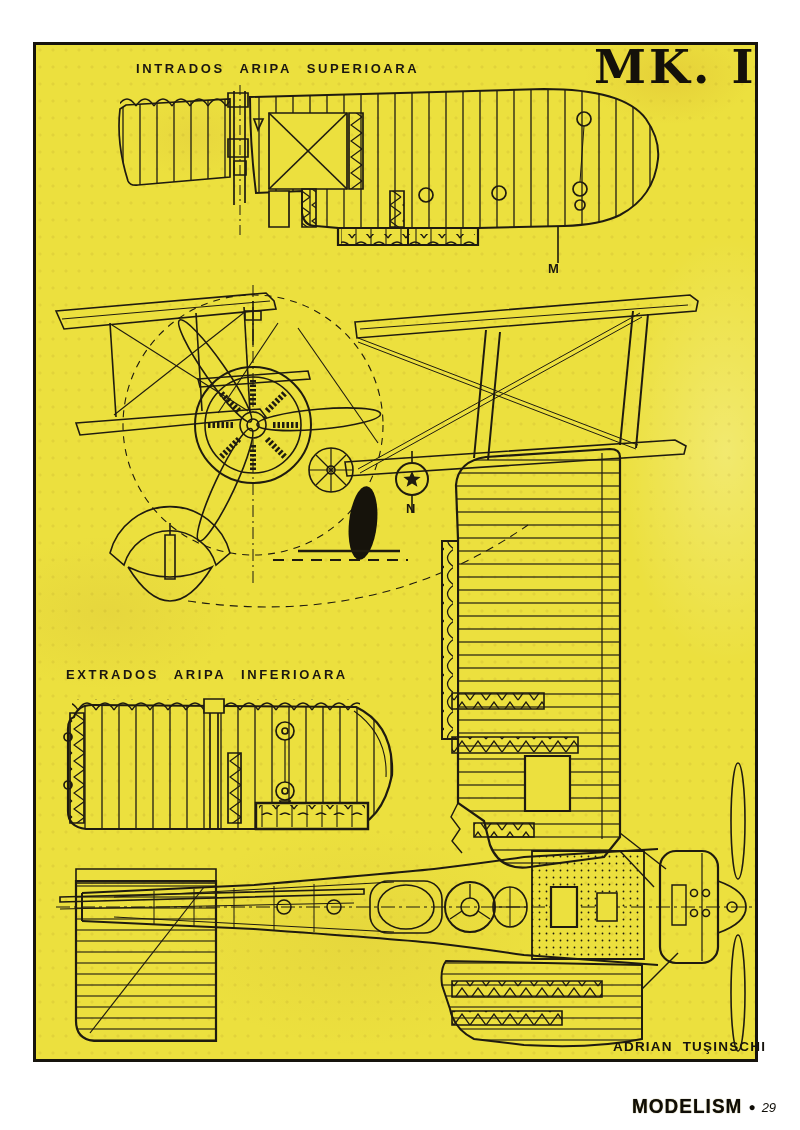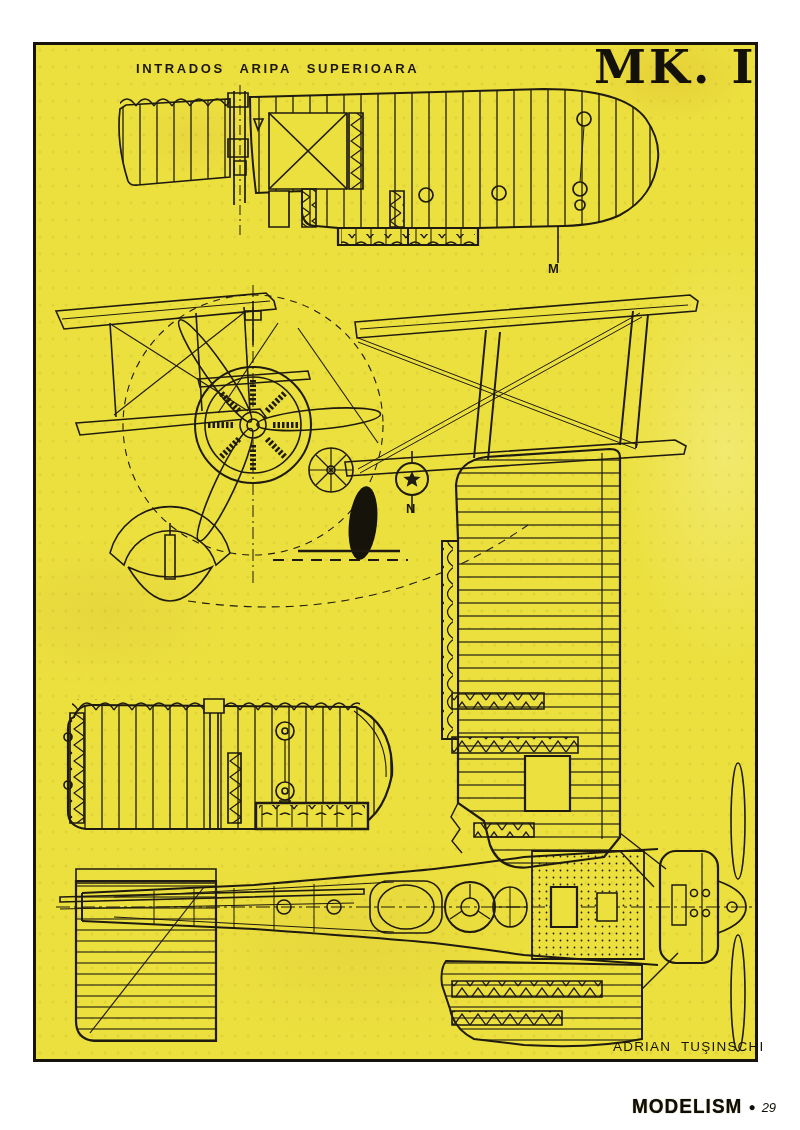--- a/index.html
+++ b/index.html
@@ -24,21 +24,21 @@
   .lbl{
     font-weight:bold;font-size:13px;letter-spacing:2.6px;word-spacing:9px;
     color:#1b1710;white-space:nowrap;
   }
   #title{
     font-family:"DejaVu Serif","Liberation Serif",serif;font-weight:bold;
     font-size:47px;letter-spacing:3px;color:#14110a;line-height:1;white-space:nowrap;
   }
   .marker{font-weight:bold;font-size:13px;color:#1b1710;}
   #credit{
-    font-weight:normal;font-size:13.5px;letter-spacing:1.2px;word-spacing:5px;color:#17140d;white-space:nowrap;
+    font-weight:bold;font-size:13.5px;letter-spacing:1.2px;word-spacing:5px;color:#17140d;white-space:nowrap;
   }
   #footer{position:absolute;left:632px;top:1096px;display:flex;align-items:center;gap:6px;}
   #mag-logo{
     font-weight:bold;font-size:19px;letter-spacing:1px;color:#0f0d07;
     text-shadow:0 0 1px #6b5d1a;transform:scaleY(1.05);
   }
   #mag-bullet{font-size:12px;color:#0f0d07;}
   #mag-issue{font-weight:normal;font-style:italic;font-size:13px;color:#0f0d07;}
   svg{display:block;}
   svg *{vector-effect:non-scaling-stroke;}
@@ -193,20 +193,21 @@
       <line x1="225" y1="277" x2="360" y2="277" stroke-dasharray="11 8" stroke-width="2"></line>
 
       <line x1="364" y1="168" x2="364" y2="180"></line>
       <circle cx="364" cy="196" r="16" stroke-width="2"></circle>
       <polygon points="364,188 366.4,193.6 372.6,193.9 367.8,197.8 369.4,203.8 364,200.4 358.6,203.8 360.2,197.8 355.4,193.9 361.6,193.6" fill="#1f1b10" stroke="none"></polygon>
       <line x1="364" y1="212" x2="364" y2="230"></line>
     </g>
   </svg>
   <div class="abs marker" style="left:370px;top:456px;">N</div>
 
+  <div class="abs lbl" style="left:30px;top:622px;">EXTRADOS ARIPA INFERIOARA</div>
 
   <svg class="abs" style="left:24px;top:644px;" width="362" height="162" viewBox="0 0 362 162">
     <defs>
       <clipPath id="clipC">
           <path d="M14,28 Q8,30 8,40 L8,122 Q8,138 26,140 L288,140 Q322,134 332,86 Q334,36 296,18 L32,16 Q18,16 14,28 Z"></path>
         </clipPath>
     </defs>
     <g stroke="#1f1b10" stroke-width="1.7" fill="none">
       <rect x="8" y="14" width="330" height="128" fill="url(#ribsV)" stroke="none" clip-path="url(#clipC)"></rect>
       <path d="M14,28 Q8,30 8,40 L8,122 Q8,138 26,140 L288,140 Q322,134 332,86 Q334,36 296,18 L32,16 Q18,16 14,28 Z" stroke-width="2.2"></path>

